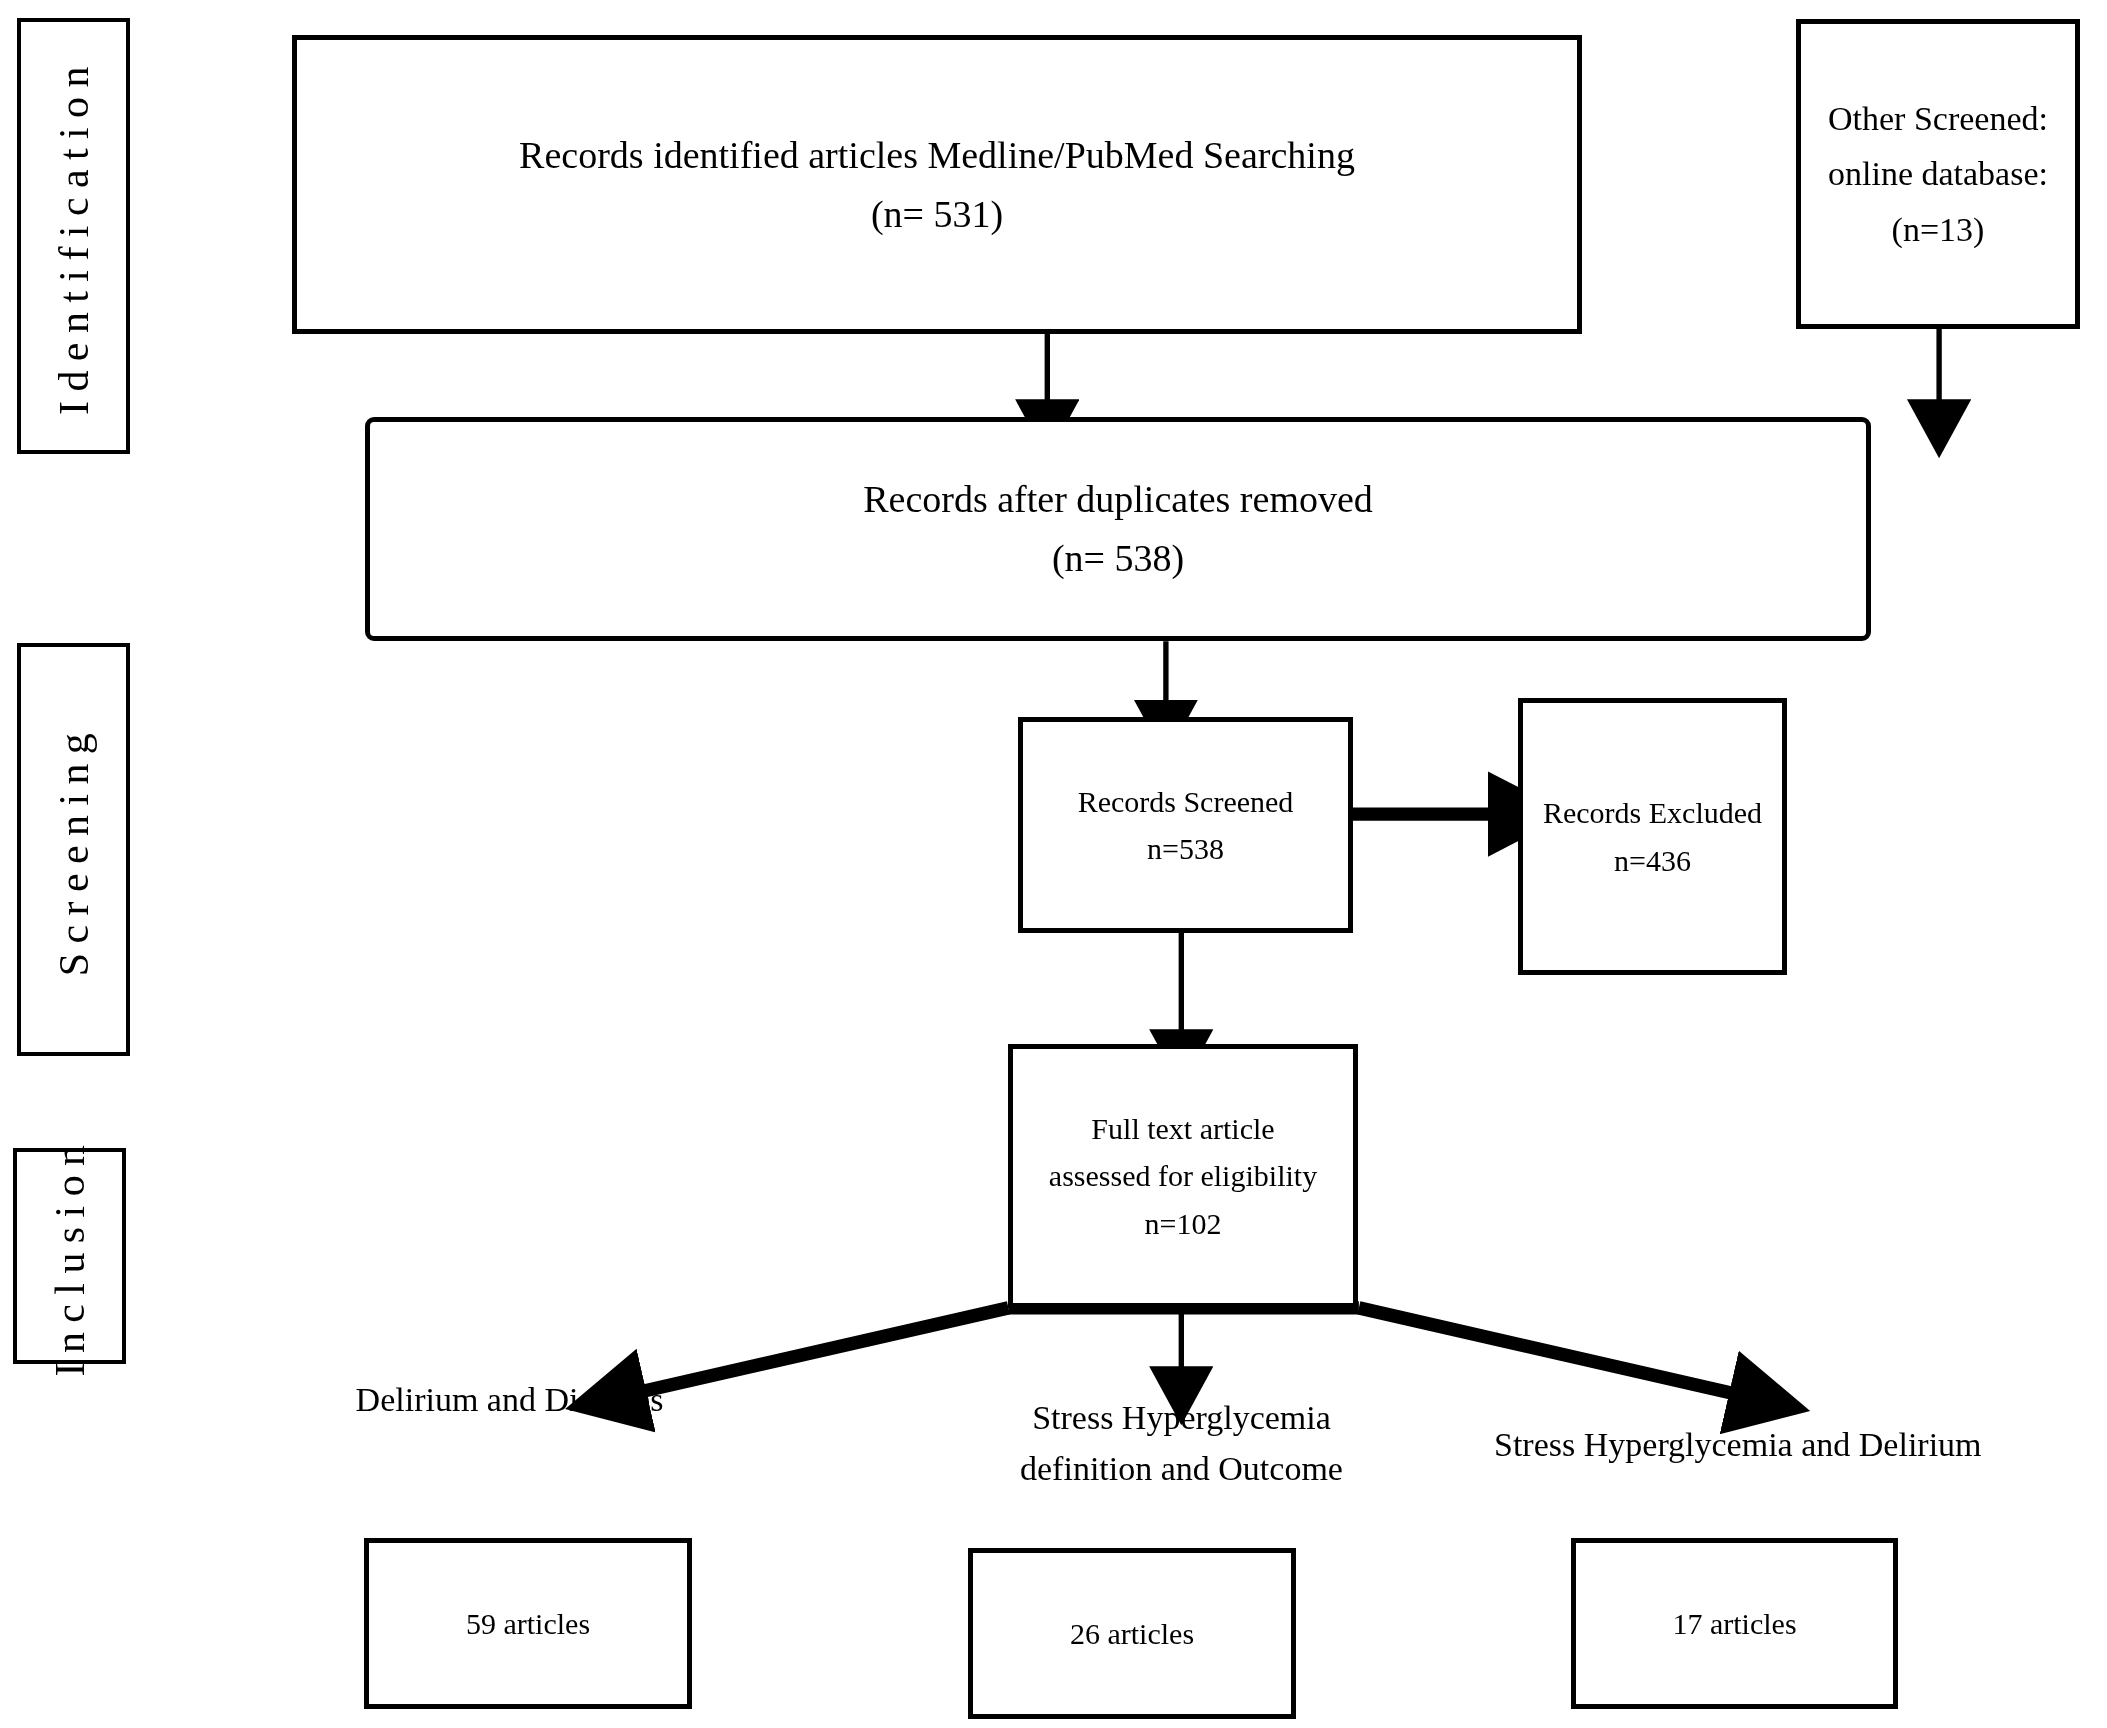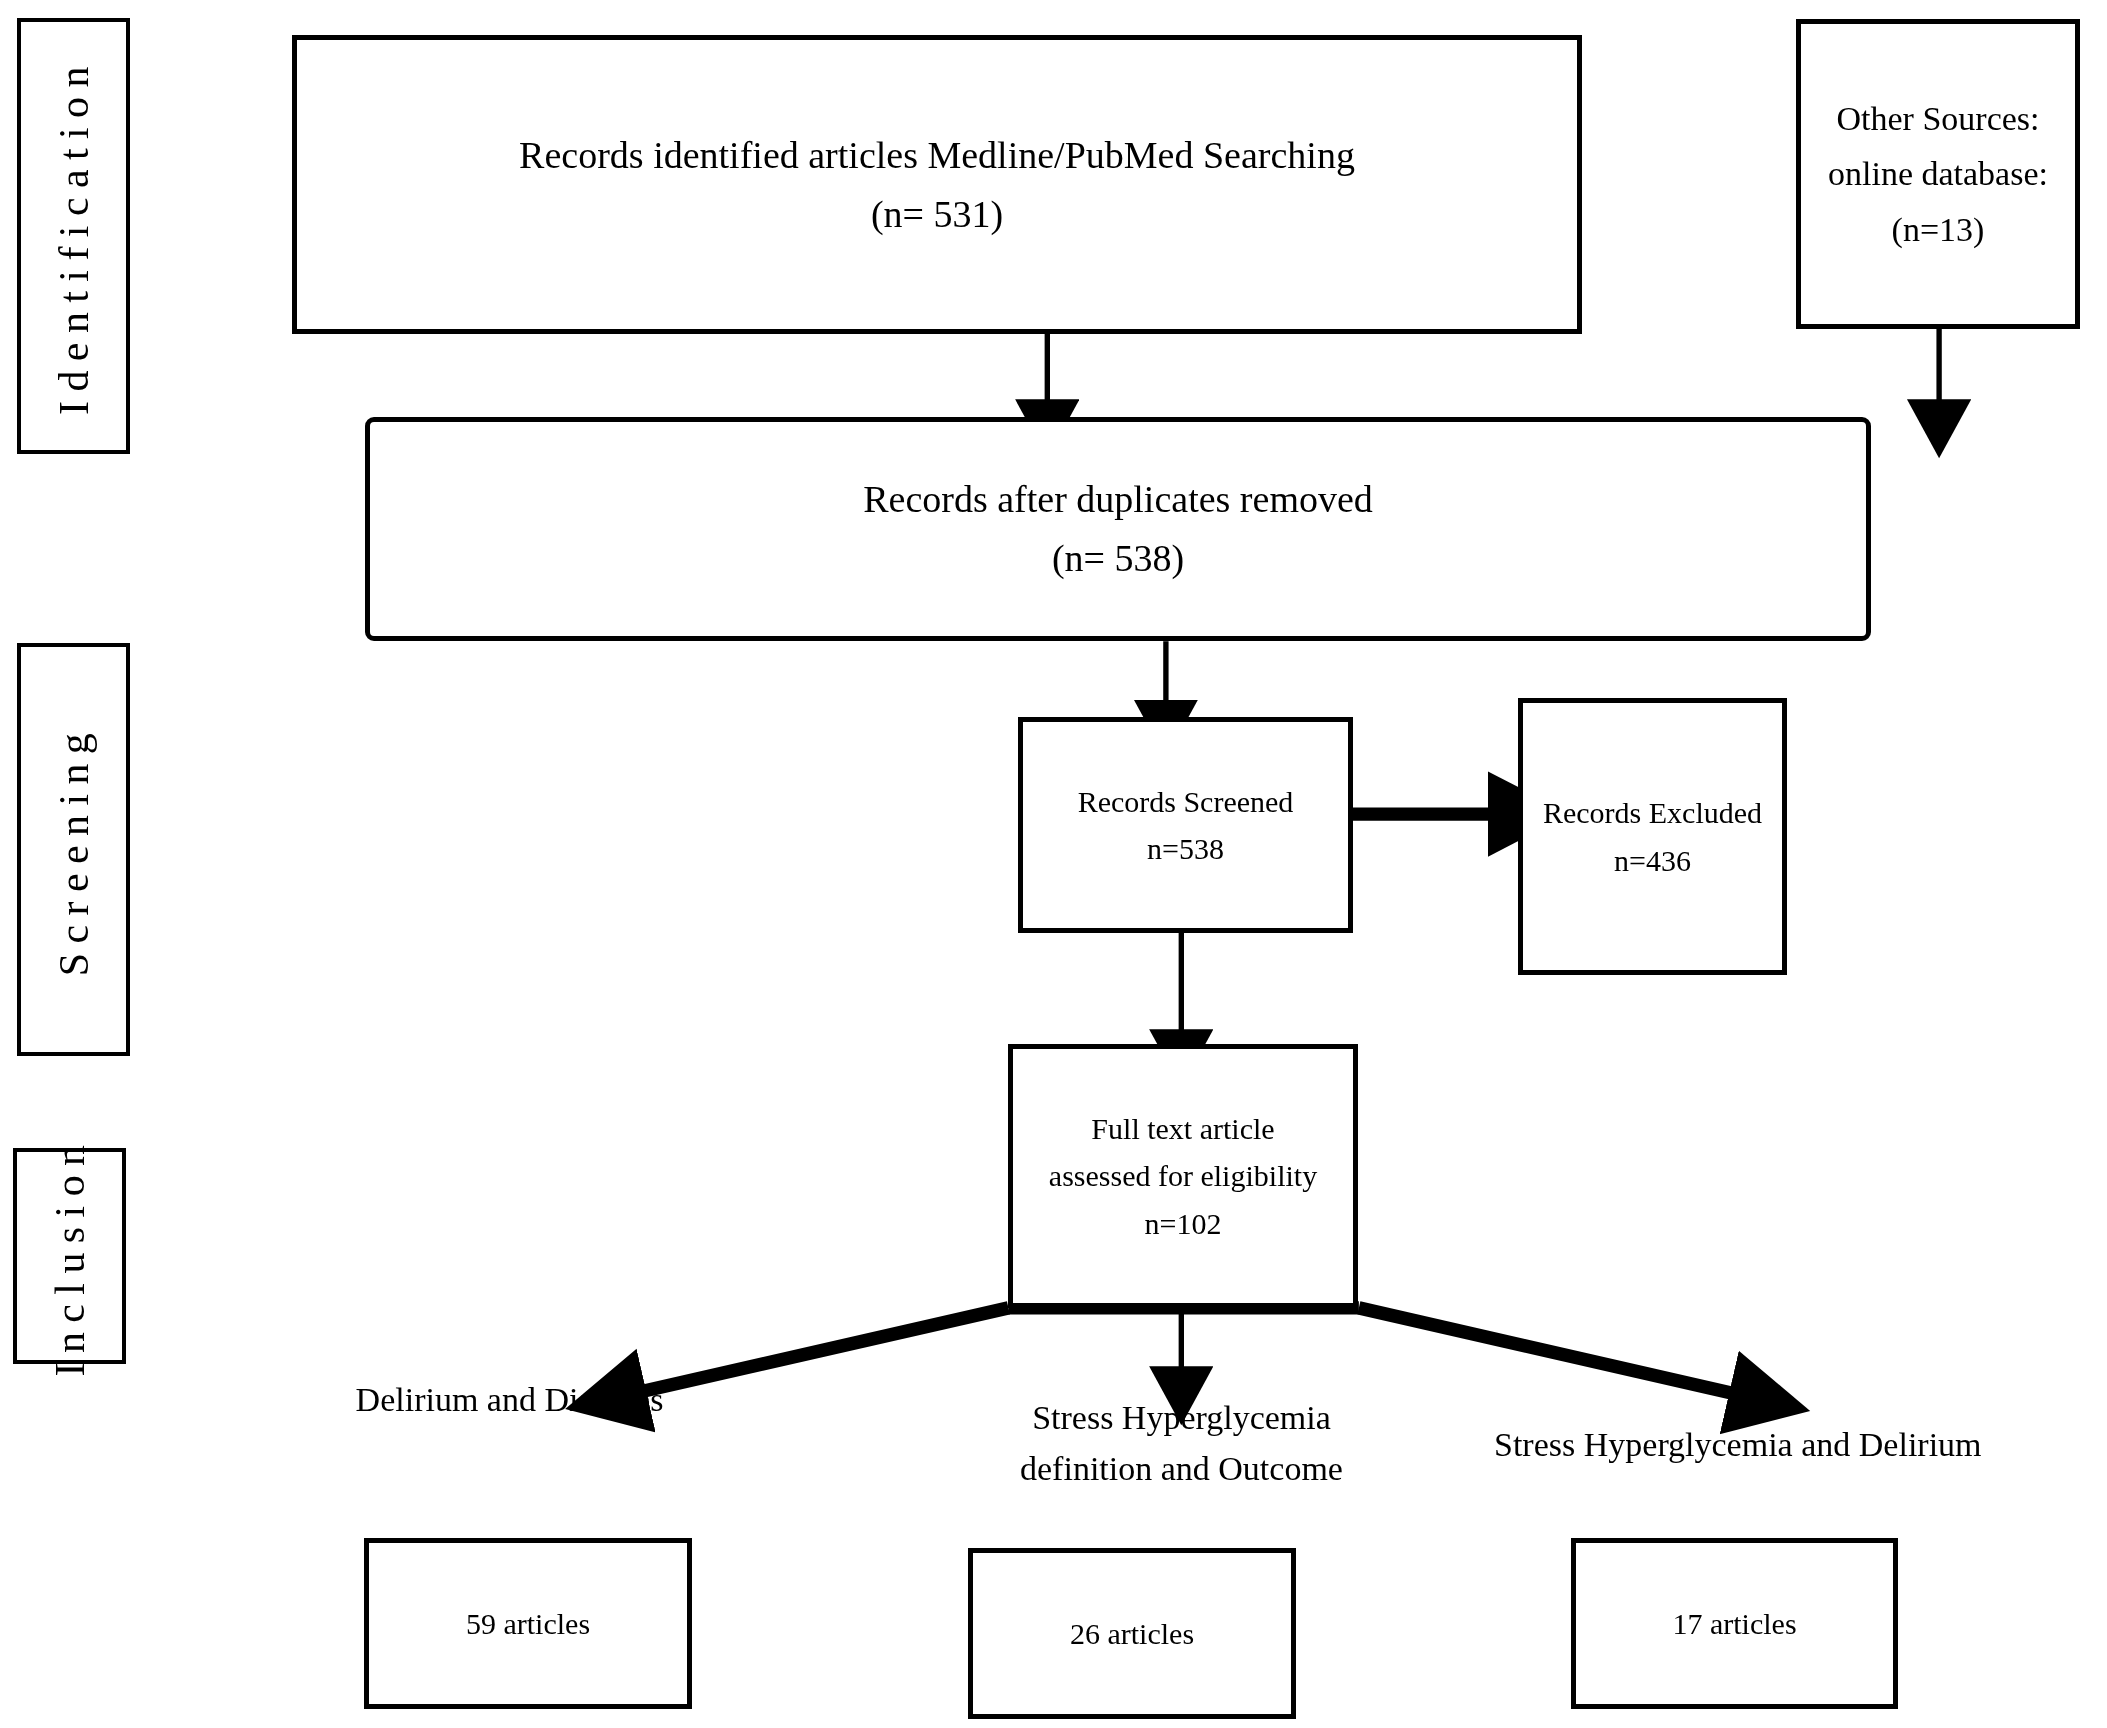--- a/index.html
+++ b/index.html
@@ -124,21 +124,21 @@
   <div class="stage-label" style="left:13.4px; top:1148px; width:113px; height:216px;">
     <span class="vtext">Inclusion</span>
   </div>
 
   <div class="node fs-big" style="left:292px; top:35px; width:1290px; height:299px;">
     <span class="line">Records identified articles Medline/PubMed Searching</span>
     <span class="line">(n= 531)</span>
   </div>
 
   <div class="node fs-mid" style="left:1796px; top:19px; width:284px; height:310px;">
-    <span class="line">Other Sources:</span>
+    <span class="line">Other Screened:</span>
     <span class="line">online database:</span>
     <span class="line">(n=13)</span>
   </div>
 
   <div class="node fs-big" style="left:365px; top:417px; width:1506px; height:224px;border-radius:9px;">
     <span class="line">Records after duplicates removed</span>
     <span class="line">(n= 538)</span>
   </div>
 
   <div class="node fs-sm" style="left:1018px; top:717px; width:335px; height:216px;">

